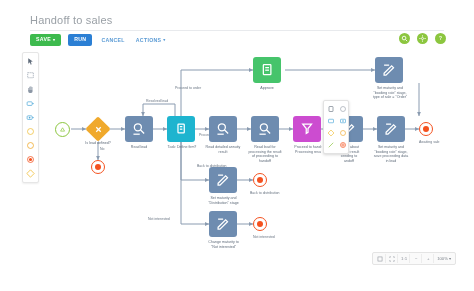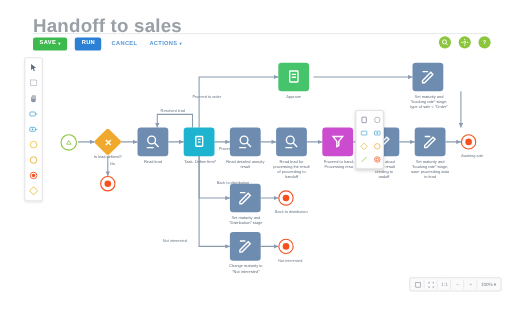--- a/index.html
+++ b/index.html
@@ -7,21 +7,21 @@
     width: 474px; height: 291px;
     background: #ffffff;
     font-family: "Liberation Sans", sans-serif;
     overflow: hidden;
   }
   #app { position: relative; width: 474px; height: 291px; background: #fff; }
 
   
   .page-title {
     position: absolute; left: 30px; top: 14px;
-    font-size: 17px; color: #9aa0a6; letter-spacing: .2px; font-weight: bold;
+    font-size: 11px; color: #9aa0a6; letter-spacing: .2px;
   }
   .title-rule {
     position: absolute; left: 30px; top: 30px; width: 414px; height: 1px;
     background: #e8eaed;
   }
 
   
   .toolbar { position: absolute; left: 30px; top: 34px; display: flex; align-items: center; gap: 7px; }
   .btn {
     font-size: 5.2px; font-weight: bold; letter-spacing: .3px;

